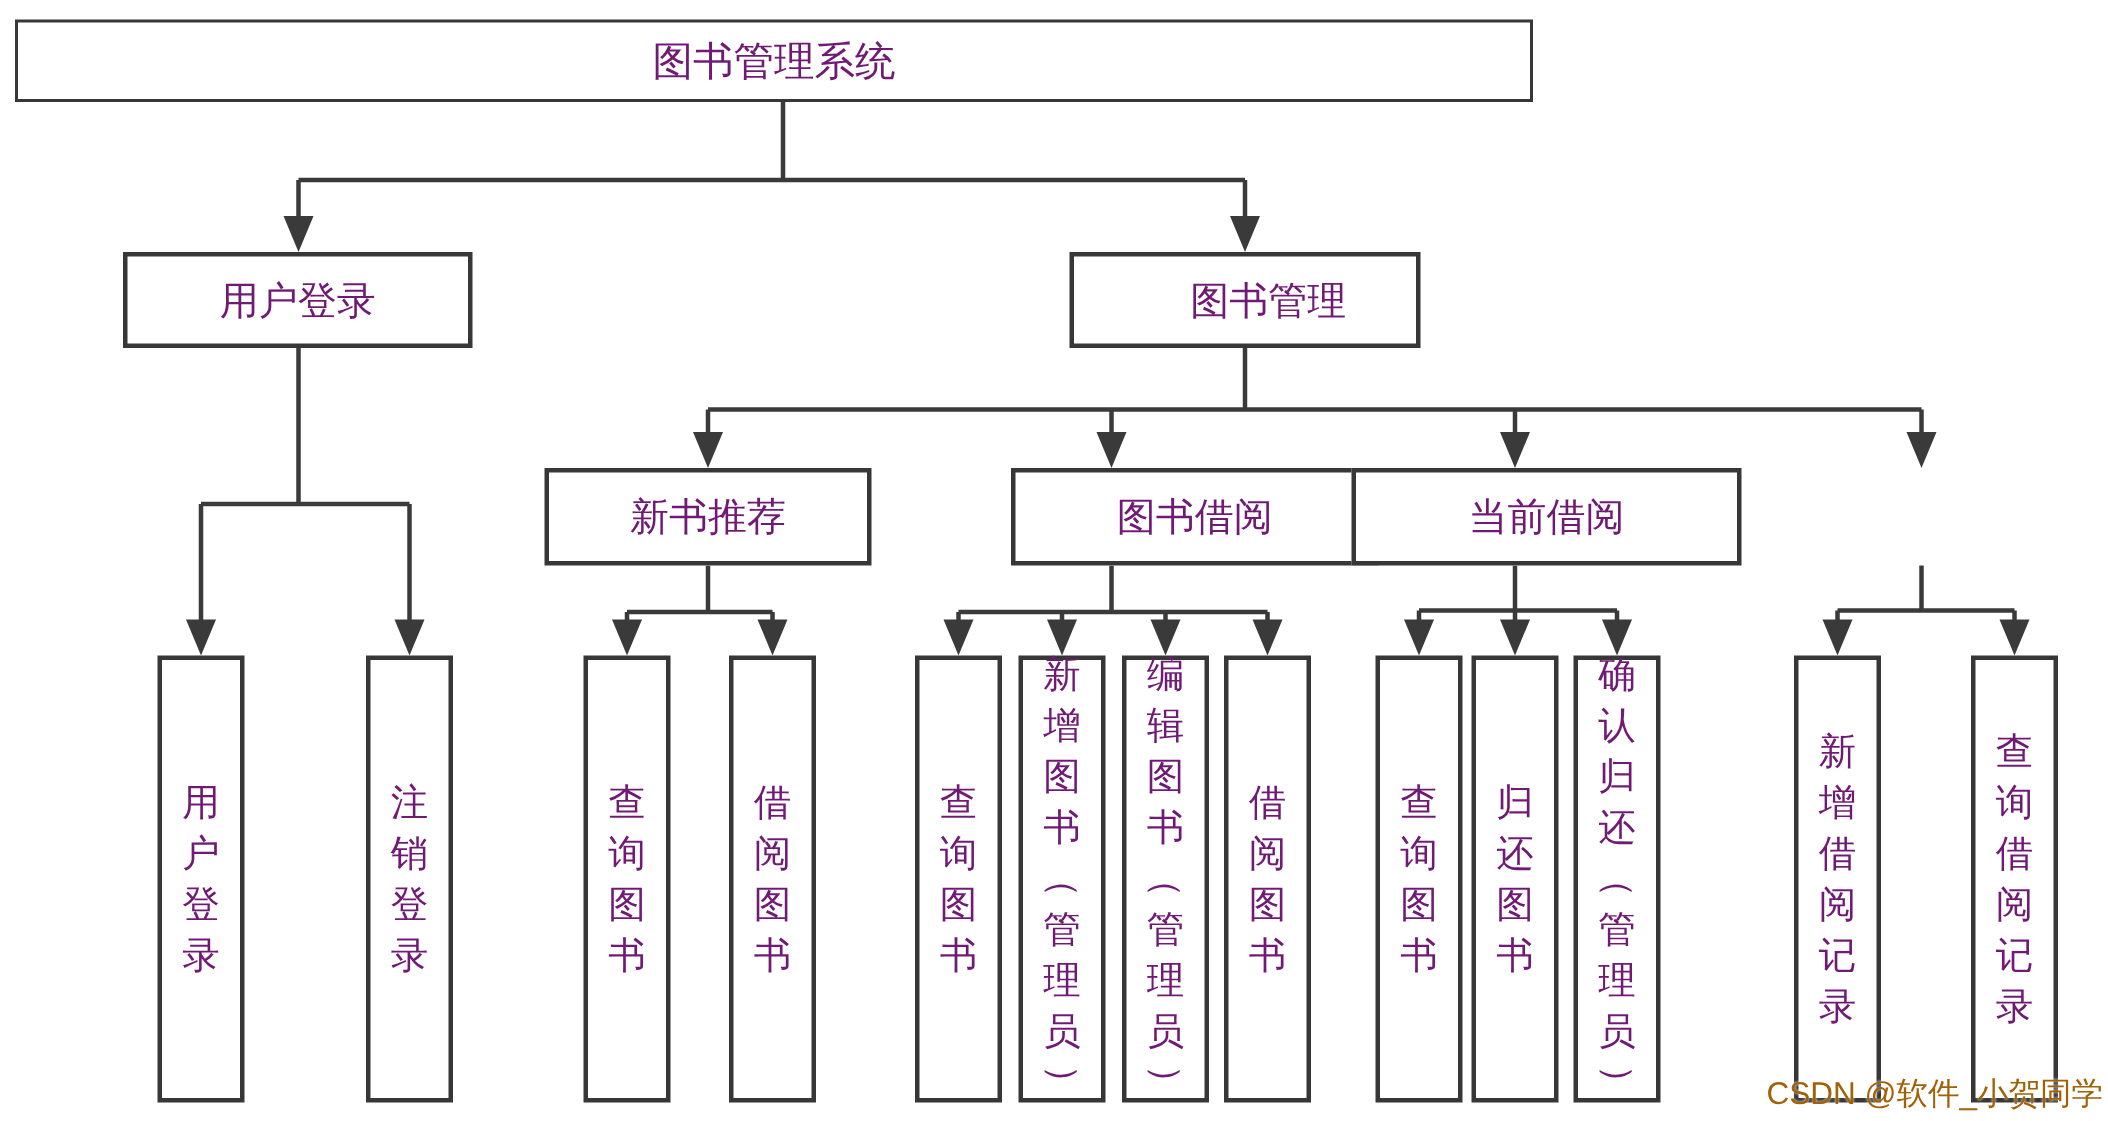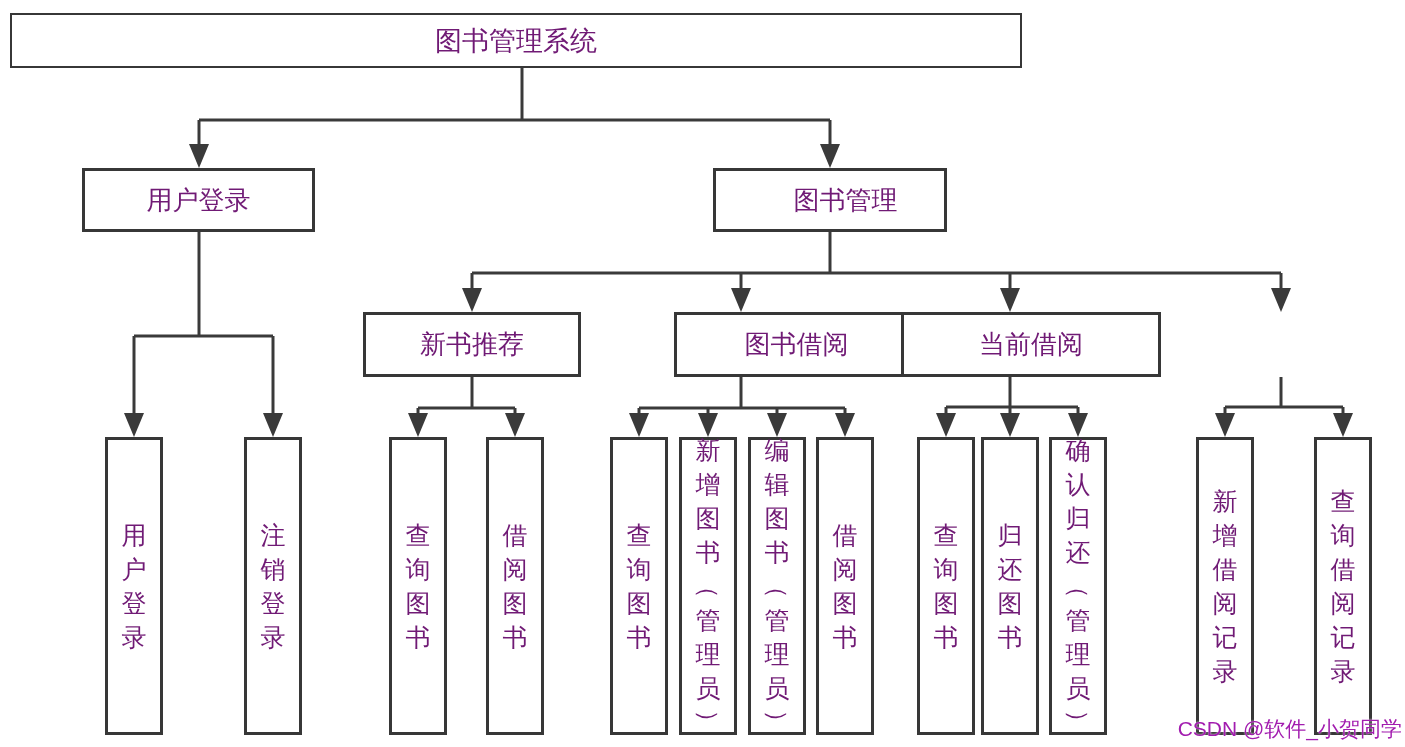--- a/index.html
+++ b/index.html
@@ -41,21 +41,21 @@
     height: 100%;
     width: 100%;
   }
   .v-ch { line-height: 34px; text-align: center; }
   .v-ch.rot { transform: rotate(90deg); }
   #watermark {
     position: absolute;
     right: 3px;
     bottom: 4px;
     font-size: 21px;
-    color: #a21caf;
+    color: #a16207;
     text-shadow: 0 0 2px #ffffff;
     z-index: 3;
     white-space: nowrap;
   }
 </style>
 </head>
 <body>
 
 <div id="canvas">
 

